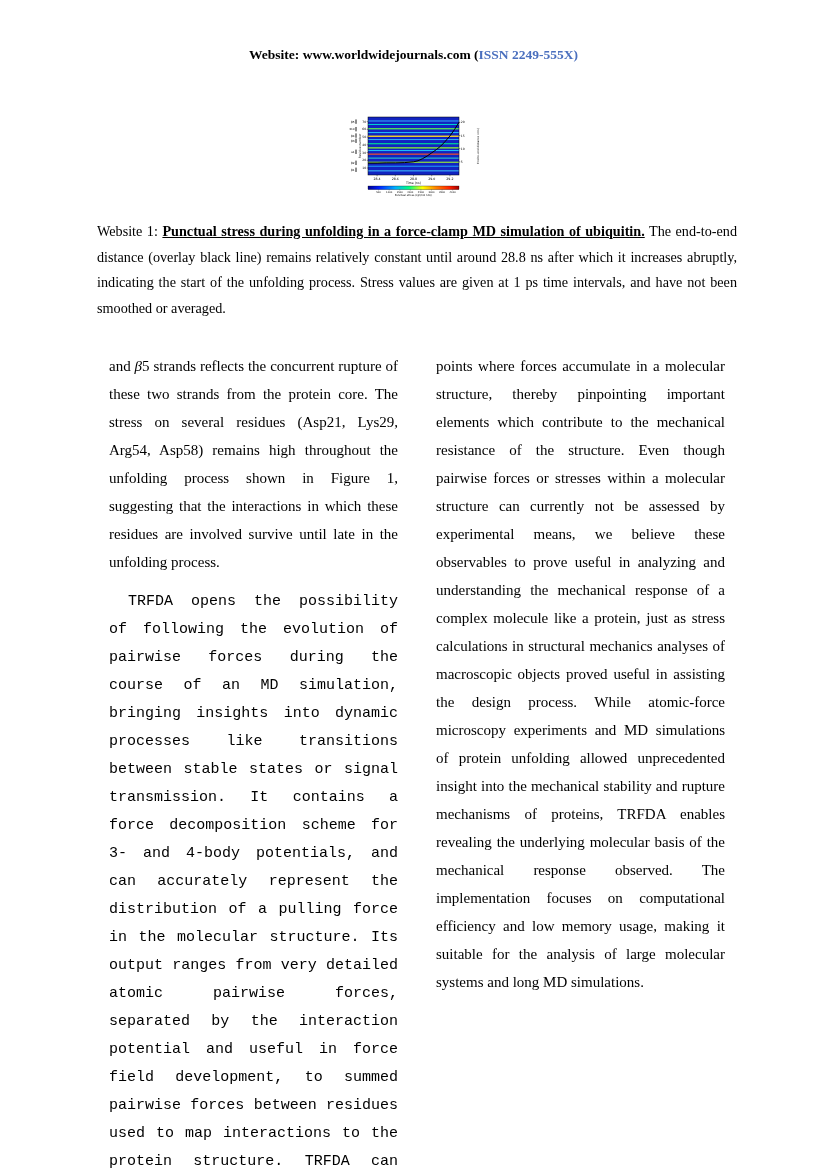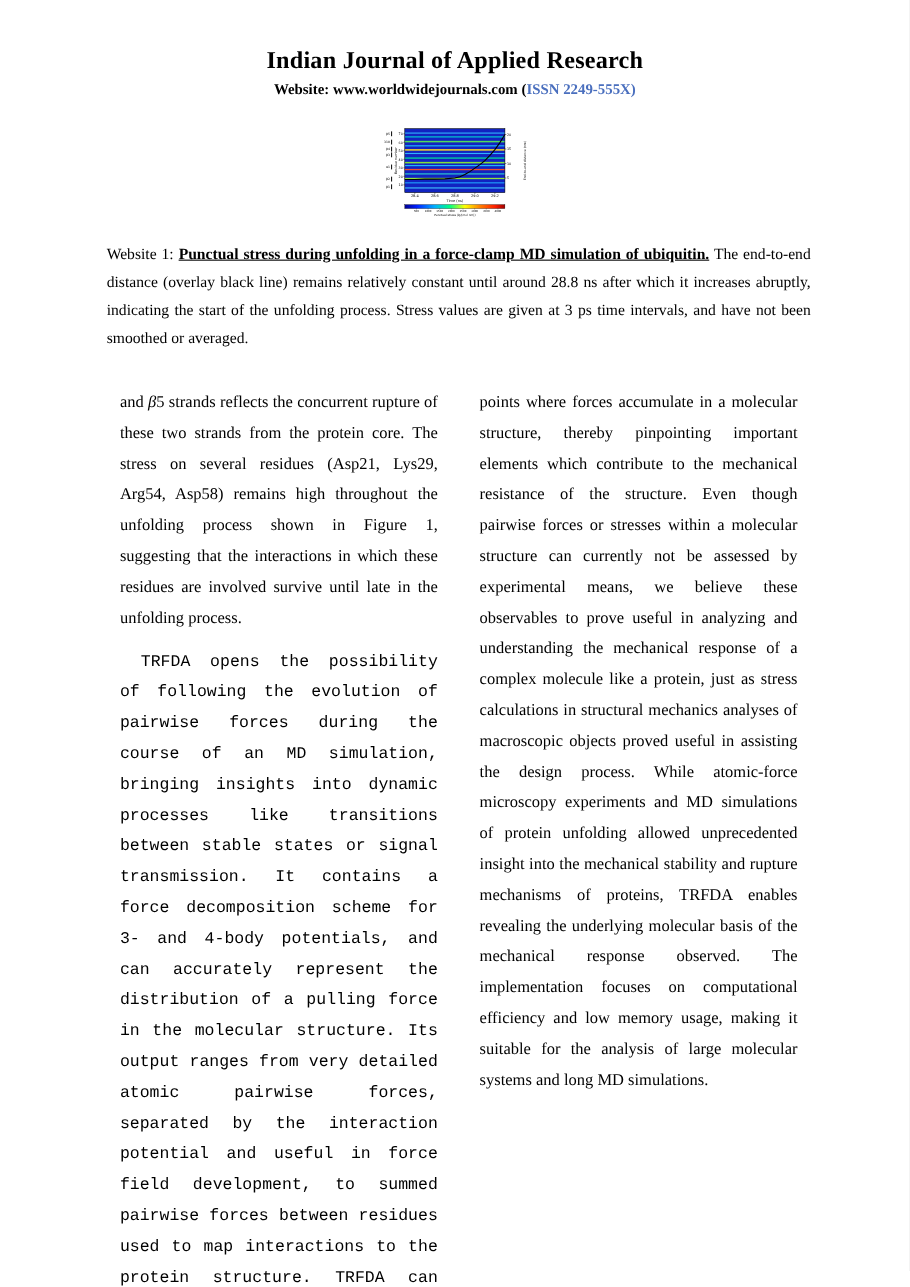--- a/index.html
+++ b/index.html
@@ -36,21 +36,20 @@
     text-align:left;letter-spacing:.3px;
   }
   .indent{text-indent:19px;font-family:Liberation Mono, monospace;}
 </style>
 </head>
 <body>
 
 <div class="page">
 
   <div class="header">
-    <div class="journal-title">Indian Journal of Applied Research</div>
     <div class="journal-subtitle">
       <span>Website: www.worldwidejournals.com (</span><span class="issn" id="issn" style="color: rgb(74, 111, 190);">ISSN 2249-555X)</span>
     </div>
   </div>
 
   <div class="figure-wrap">
     <div class="figure-plot" id="figure-plot"><svg viewBox="0 0 134 88" width="134" height="88">
           <rect x="21" y="3" width="91" height="58" fill="#0b18b8"></rect>
           <rect x="21" y="3" width="91" height="58" fill="#2244dd" opacity="0.25"></rect>
           <rect x="21" y="6.48" width="91" height="1" fill="#33bbff" opacity="0.95"></rect>
@@ -145,21 +144,21 @@
           <text fill="#000" font-family="'DejaVu Sans',sans-serif" x="84.48837209302326" y="79" font-size="2.4" text-anchor="middle">3000</text>
           <line x1="95.06976744186046" y1="75.6" x2="95.06976744186046" y2="76.5" stroke="#000" stroke-width="0.3"></line>
           <text fill="#000" font-family="'DejaVu Sans',sans-serif" x="95.06976744186046" y="79" font-size="2.4" text-anchor="middle">3500</text>
           <line x1="105.65116279069767" y1="75.6" x2="105.65116279069767" y2="76.5" stroke="#000" stroke-width="0.3"></line>
           <text fill="#000" font-family="'DejaVu Sans',sans-serif" x="105.65116279069767" y="79" font-size="2.4" text-anchor="middle">4000</text>
           <text fill="#000" font-family="'DejaVu Sans',sans-serif" x="66.5" y="82.19999999999999" font-size="2.6" text-anchor="middle">Punctual stress (kJ/(mol nm))</text>
         </svg></div>
   </div>
 
   <div class="caption">
-    <span>Website 1: </span><b>Punctual stress during unfolding in a force-clamp MD simulation of ubiquitin.</b><span> The end-to-end distance (overlay black line) remains relatively constant until around 28.8 ns after which it increases abruptly, indicating the start of the unfolding process. Stress values are given at 3 ps time intervals, and have not been smoothed or averaged.</span>
+    <span>Website 1: </span><b>Punctual stress during unfolding in a force-clamp MD simulation of ubiquitin.</b><span> The end-to-end distance (overlay black line) remains relatively constant until around 28.8 ns after which it increases abruptly, indicating the start of the unfolding process. Stress values are given at 1 ps time intervals, and have not been smoothed or averaged.</span>
   </div>
 
   <div class="columns">
     <div class="col">
       <p><span>and </span><span class="beta">β</span><span>5 strands reflects the concurrent rupture of these two strands from the protein core. The stress on several residues (Asp21, Lys29, Arg54, Asp58) remains high throughout the unfolding process shown in Figure 1, suggesting that the interactions in which these residues are involved survive until late in the unfolding process.</span></p>
       <p class="indent">TRFDA opens the possibility of following the evolution of pairwise forces during the course of an MD simulation, bringing insights into dynamic processes like transitions between stable states or signal transmission. It contains a force decomposition scheme for 3- and 4-body potentials, and can accurately represent the distribution of a pulling force in the molecular structure. Its output ranges from very detailed atomic pairwise forces, separated by the interaction potential and useful in force field development, to summed pairwise forces between residues used to map interactions to the protein structure. TRFDA can calculate a per atom or per residue punctual stress, which highlights the</p>
     </div>
     <div class="col">
       <p>points where forces accumulate in a molecular structure, thereby pinpointing important elements which contribute to the mechanical resistance of the structure. Even though pairwise forces or stresses within a molecular structure can currently not be assessed by experimental means, we believe these observables to prove useful in analyzing and understanding the mechanical response of a complex molecule like a protein, just as stress calculations in structural mechanics analyses of macroscopic objects proved useful in assisting the design process. While atomic-force microscopy experiments and MD simulations of protein unfolding allowed unprecedented insight into the mechanical stability and rupture mechanisms of proteins, TRFDA enables revealing the underlying molecular basis of the mechanical response observed. The implementation focuses on computational efficiency and low memory usage, making it suitable for the analysis of large molecular systems and long MD simulations.</p>
     </div>

